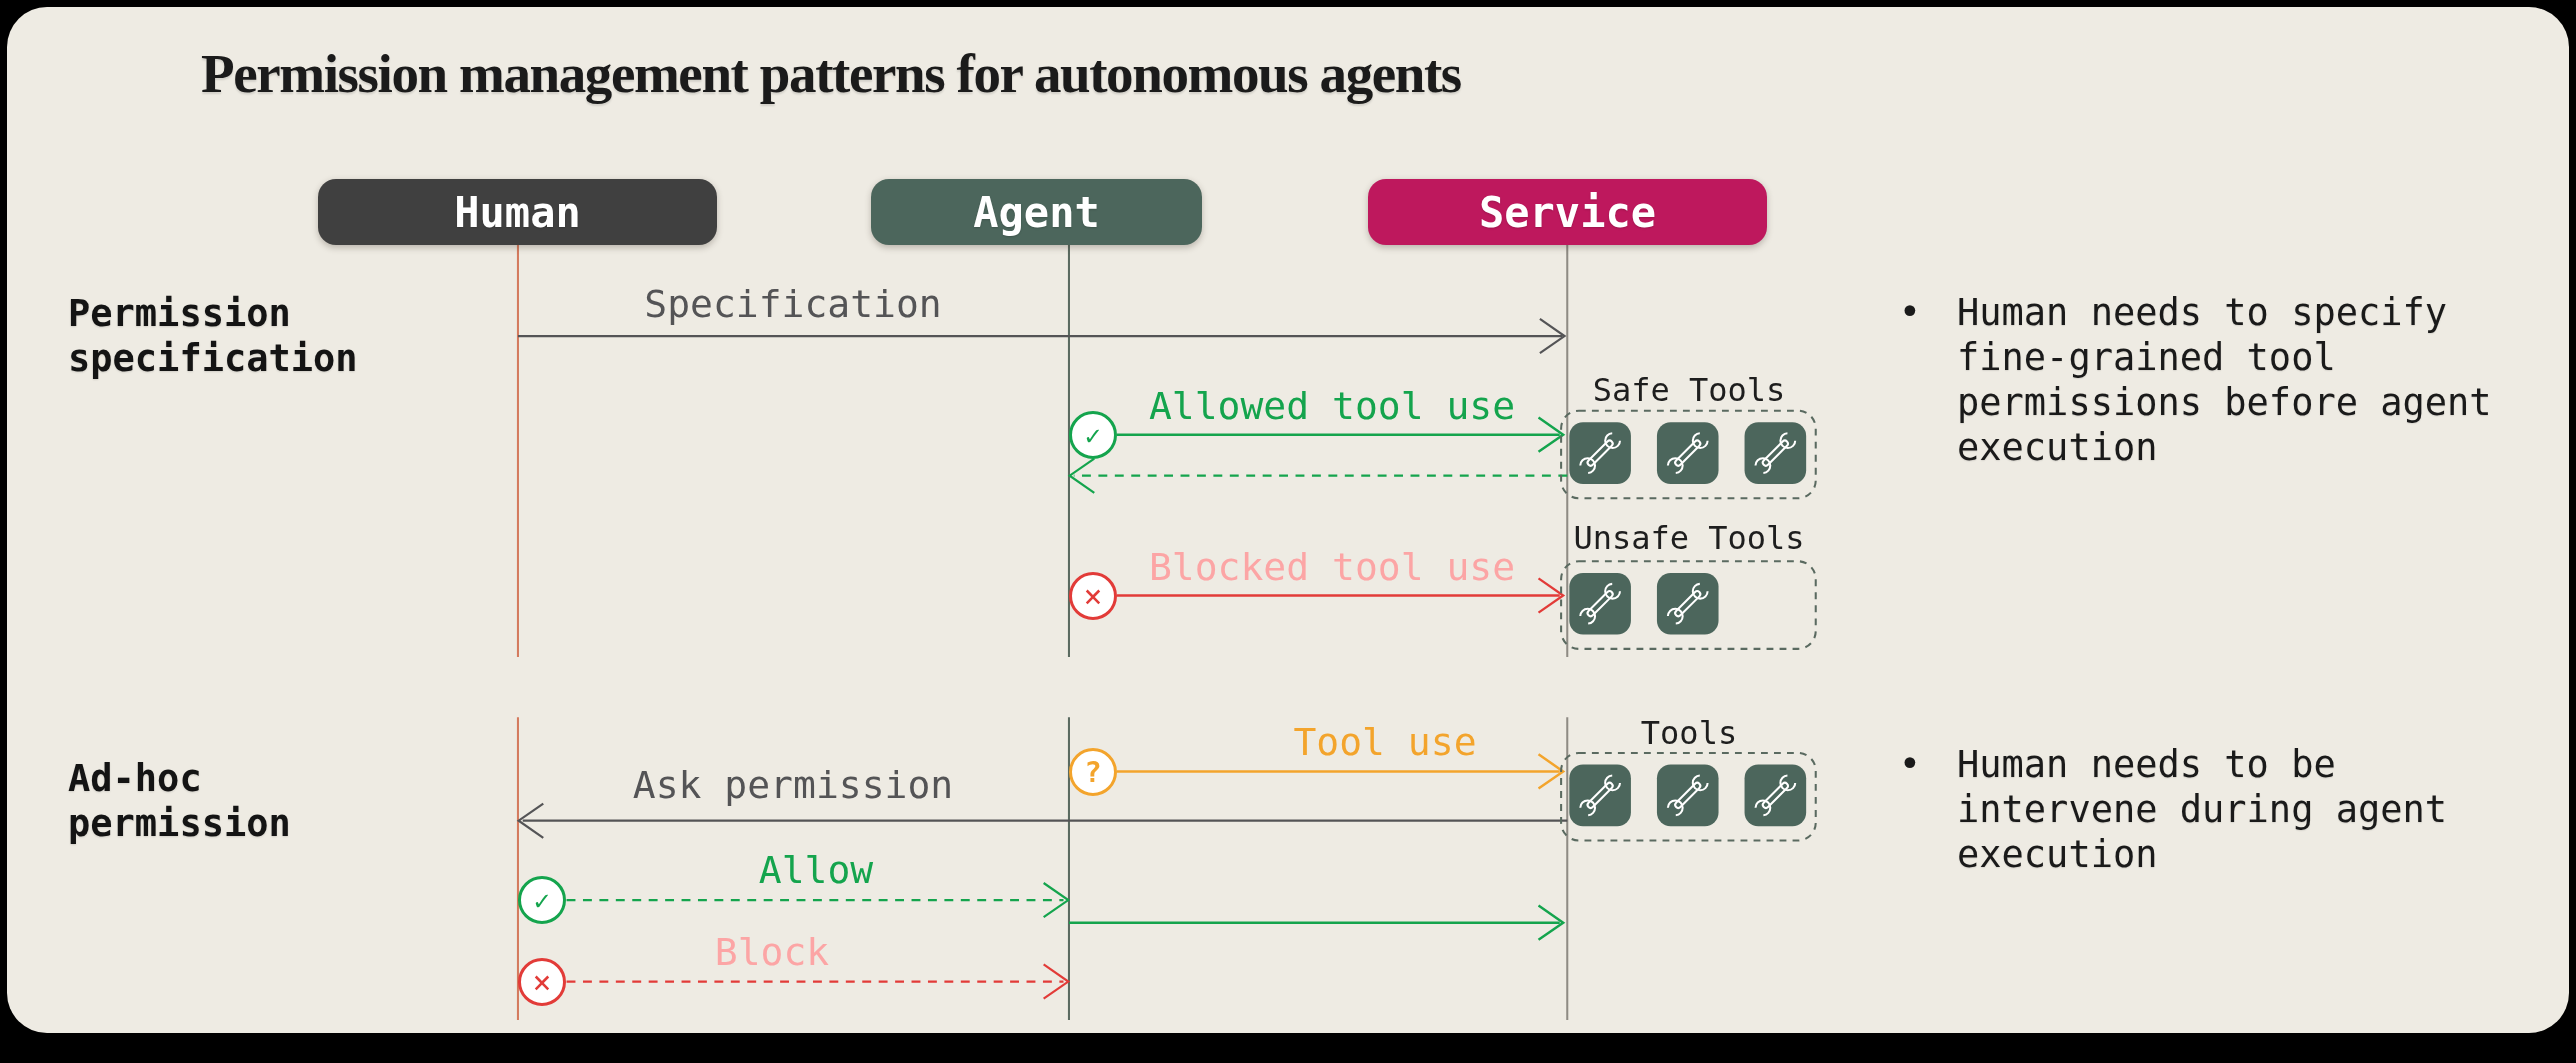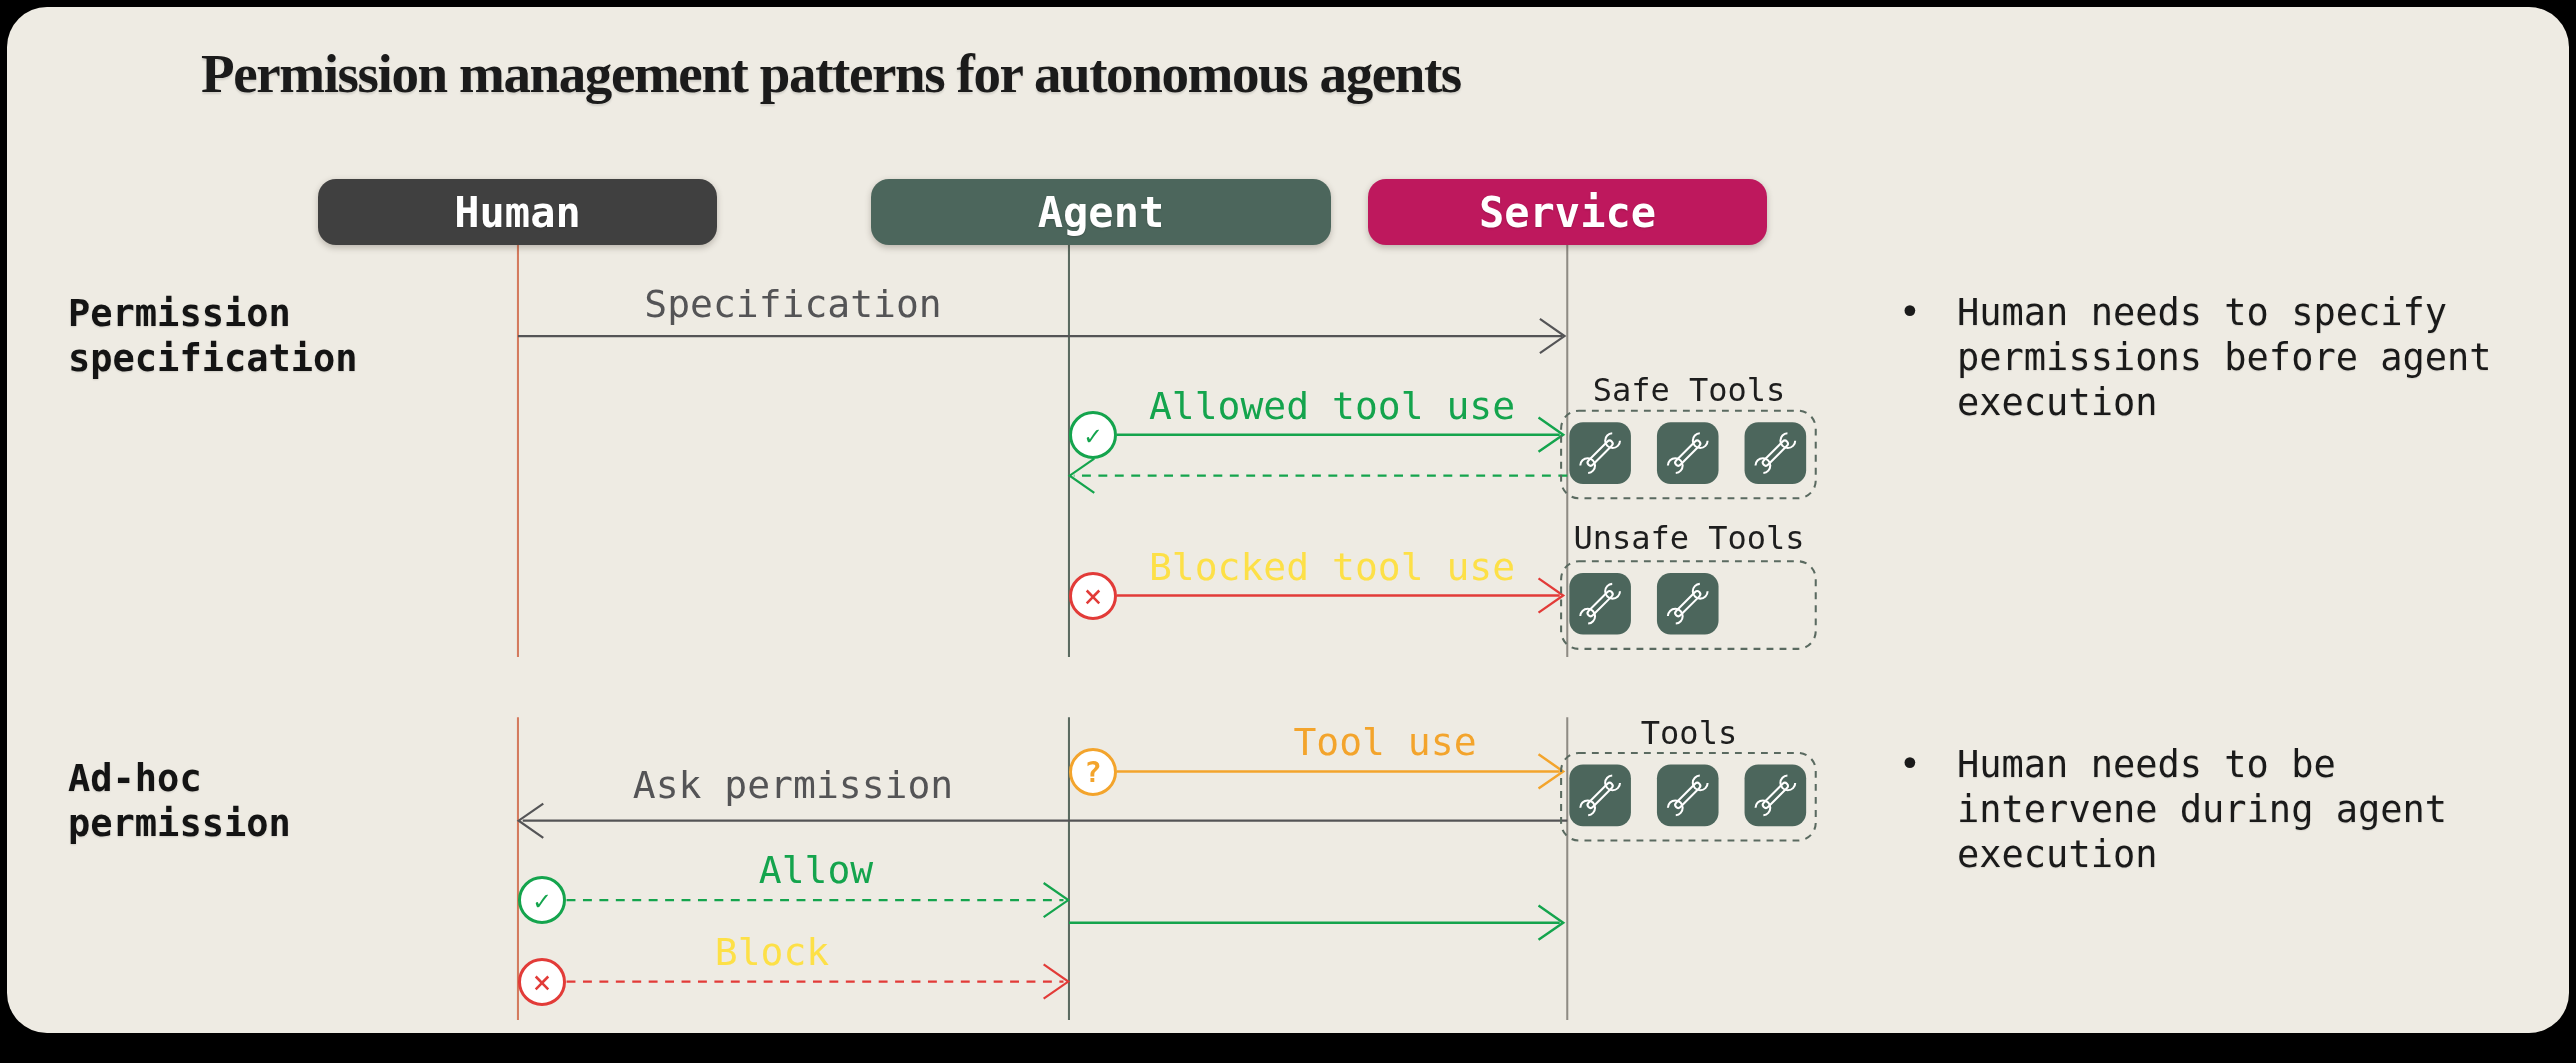--- a/index.html
+++ b/index.html
@@ -37,21 +37,21 @@
   .msg{
     transform:translate(-50%,-50%);
     font-size:38px;white-space:nowrap;
   }
   .tools-label{
     transform:translate(-50%,-50%);
     font-size:32px;color:#1e1e1e;white-space:nowrap;
   }
   .gray{color:#545456;}
   .green{color:#14A44D;}
-  .red{color:#fde047;}
+  .red{color:#fca5a5;}
   .orange{color:#F3A42C;}
   .badge{
     width:48px;height:48px;border-radius:50%;
     background:#fff;
     transform:translate(-50%,-50%);
     display:flex;align-items:center;justify-content:center;
     box-sizing:border-box;
   }
   .badge.green{border:3.4px solid #14A44D;color:#14A44D;font-size:27px;}
   .badge.red{border:3.4px solid #E23B38;color:#E23B38;font-size:31.5px;}
@@ -176,21 +176,21 @@
       <use href="#wrench" x="2548" y="1117"></use>
     </g>
   </g>
 </svg>
 
 <div class="abs title">Permission management patterns for autonomous agents</div>
 
 <div class="abs lane-box" style="left:318px;top:179px;width:399px;background:#404040;">
   <span>Human</span>
 </div>
-<div class="abs lane-box" style="left:871px;top:179px;width:460px;background:#4C665C;">
+<div class="abs lane-box" style="left:871px;top:179px;width:331px;background:#4C665C;">
   <span>Agent</span>
 </div>
 <div class="abs lane-box" style="left:1368px;top:179px;width:399px;background:#be185d;">
   <span>Service</span>
 </div>
 
 <div class="abs section-label" style="left:68px;top:291px;">
   <div>Permission</div>
   <div>specification</div>
 </div>
@@ -213,20 +213,21 @@
 
 <div class="abs badge green" style="left:1093px;top:435px;">✓</div>
 <div class="abs badge red" style="left:1093px;top:596px;">×</div>
 <div class="abs badge orange" style="left:1093px;top:772px;">?</div>
 <div class="abs badge green" style="left:542px;top:900px;">✓</div>
 <div class="abs badge red" style="left:542px;top:982px;">×</div>
 
 <div class="abs bullet-dot" style="left:1910px;top:290px;">•</div>
 <div class="abs bullet" style="left:1957px;top:290px;">
   <div>Human needs to specify</div>
+  <div>fine-grained tool</div>
   <div>permissions before agent</div>
   <div>execution</div>
 </div>
 <div class="abs bullet-dot" style="left:1910px;top:742px;">•</div>
 <div class="abs bullet" style="left:1957px;top:742px;">
   <div>Human needs to be</div>
   <div>intervene during agent</div>
   <div>execution</div>
 </div>
 

